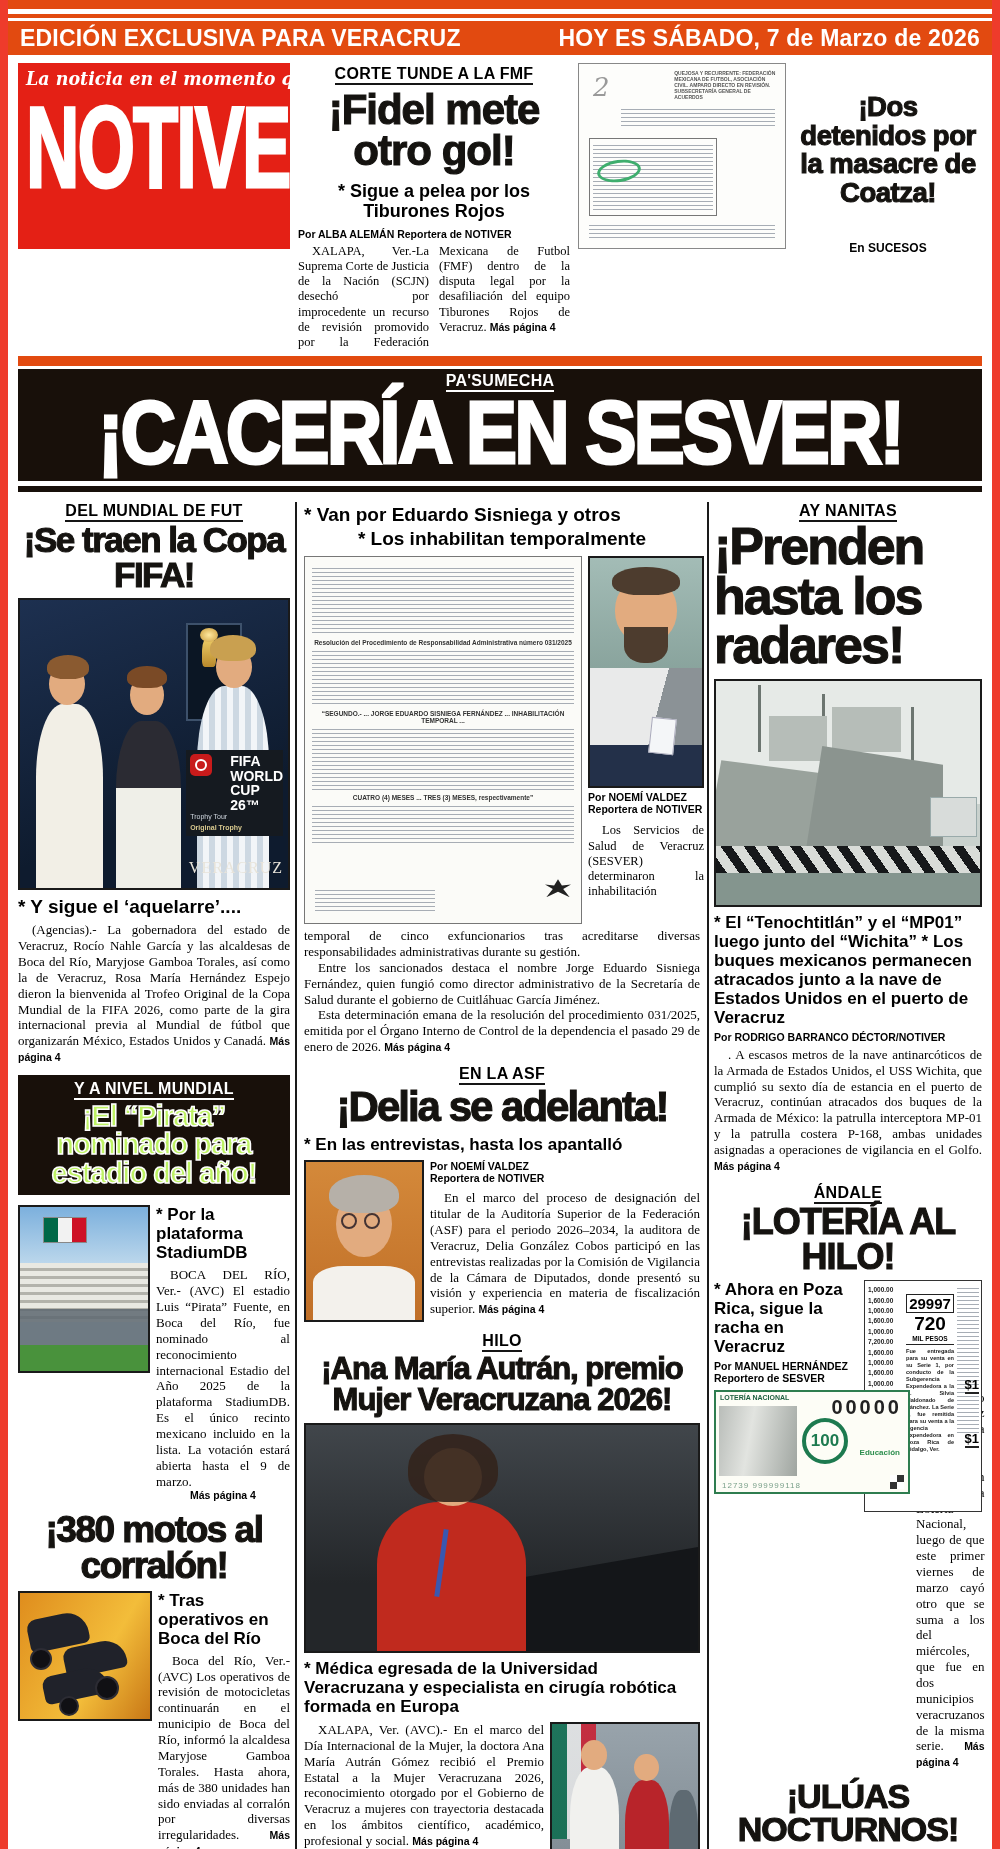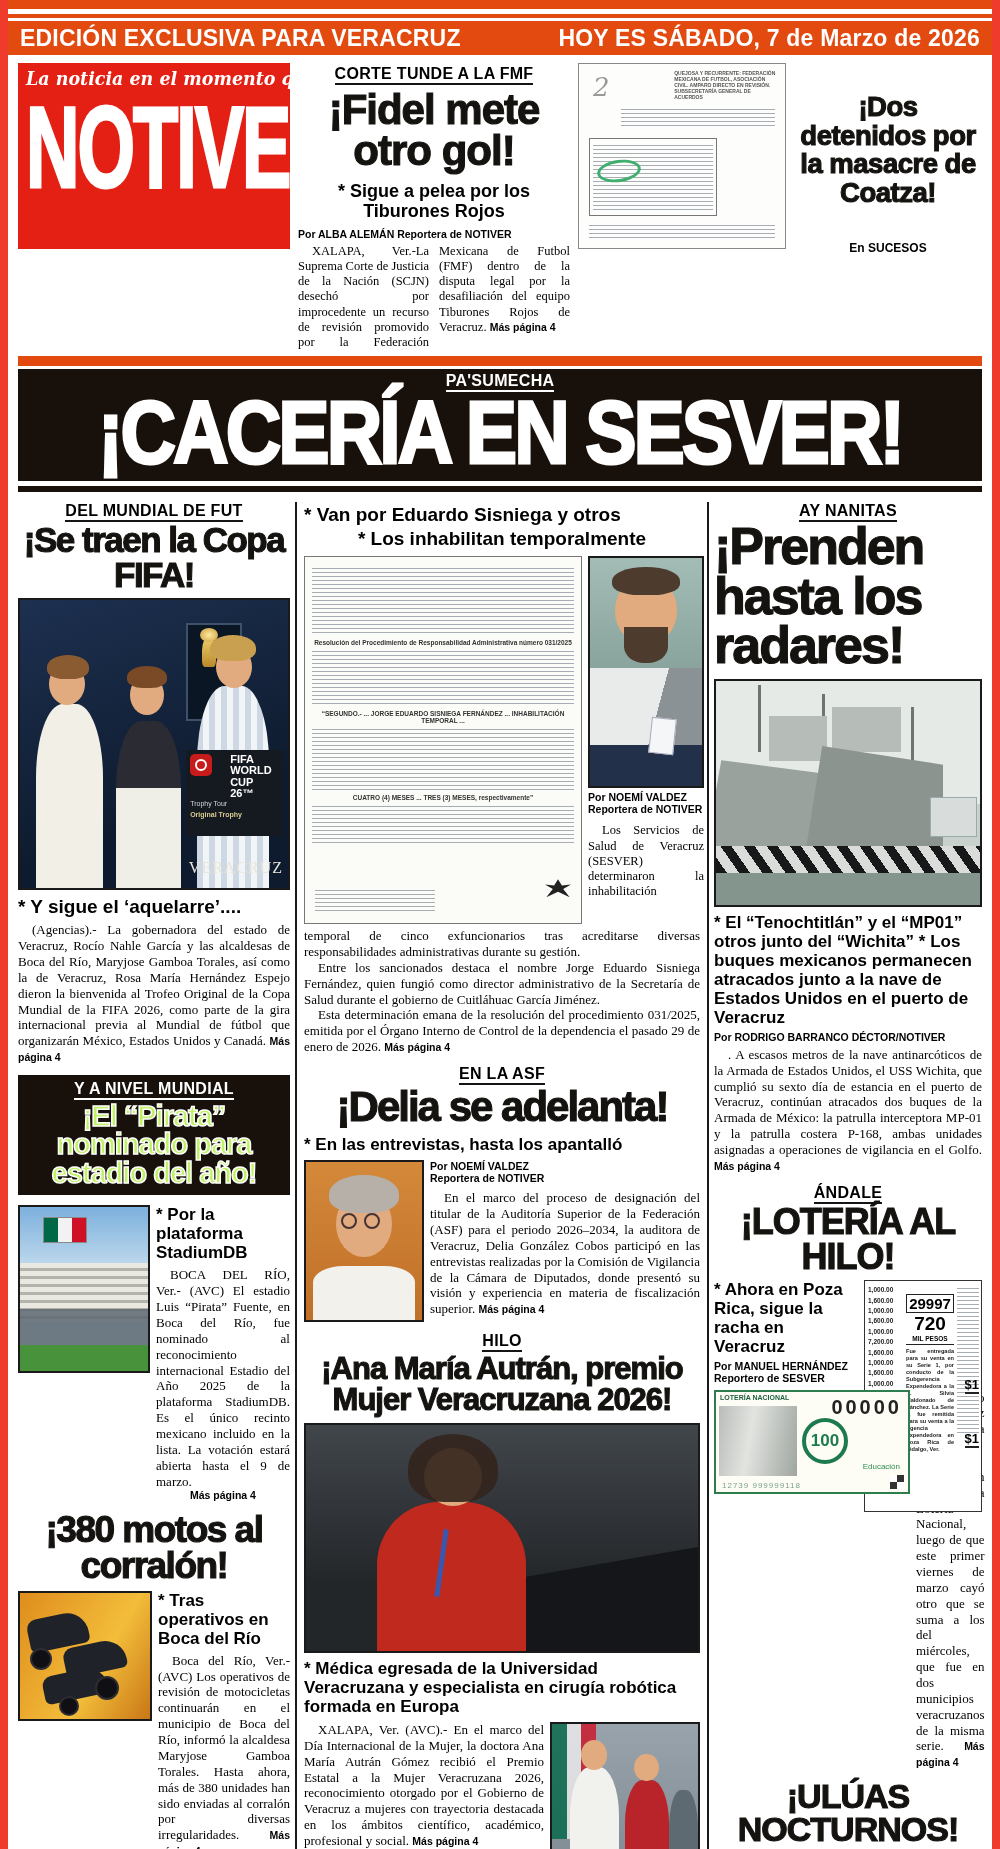--- a/index.html
+++ b/index.html
@@ -60,21 +60,21 @@
   .copa-ph { height:292px; background:linear-gradient(160deg,#1d3050,#0e1b2e 70%); }
   .fig { position:absolute; bottom:0; }
   .face { position:absolute; background:#e2ab7f; border-radius:50%; }
   .hair { position:absolute; border-radius:50% 50% 40% 40%; }
   .trophy-win { position:absolute; left:62%; top:8%; width:21%; height:34%; background:#0b1624; border:2px solid #3d516b; }
   .trophy { position:absolute; left:35%; top:10%; width:14px; height:30px; background:linear-gradient(#f0d06a,#b8892c); border-radius:45% 45% 20% 20%; }
   .trophy::before{content:""; position:absolute; left:-2px; top:-9px; width:18px; height:14px; border-radius:50%; background:radial-gradient(#ffe9a0,#c99a38);}
   .sign { position:absolute; right:2%; bottom:18%; width:36%; height:30%; background:#151a20; padding:4px; color:#fff; }
   .coke { width:22px; height:22px; background:#c81b1b; border-radius:5px; float:left; margin-right:4px; position:relative;}
   .coke::after{content:""; position:absolute; inset:5px; border:2px solid #fff; border-radius:50%;}
-  .sign .t1{font-weight:700; font-size:11px; line-height:1.05;margin-left:40px;}
+  .sign .t1{font-weight:700; font-size:14px; line-height:1.05;margin-left:40px;}
   .sign .t2{font-size:7px; color:#cfd6de;}
   .sign .t3{clear:both; padding-top:4px; font-size:7px; color:#d8c98f; font-weight:700;}
   .verz { position:absolute; right:4%; bottom:4%; width:33%; text-align:center; color:#e8e4da; font-family:"Liberation Serif",serif; font-size:16px; letter-spacing:1px; }
   .aquel { font-size:19px; margin:6px 0 5px; }
   .blackbox { background:#18100a; color:#fff; text-align:center; padding:5px 4px 8px; margin:8px 0 10px; }
   .blackbox .kick span{ border-color:#fff; }
   .blackbox .hl { color:#bef264; -webkit-text-stroke:1.5px #fff; font-size:29px; margin-top:4px; letter-spacing:-1px;}
   .stad-ph { width:132px; height:168px; flex:none; background:linear-gradient(#7cb0dd,#cfe3f0 45%, #cfe3f0); }
   .stad-flag{position:absolute; left:18%; top:6%; width:34%; height:16%; background:linear-gradient(90deg,#006847 0 33%,#f2f2f2 33% 66%,#ce1126 66%); border:1px solid #888;}
   .stad-stand{position:absolute; left:0; top:34%; width:100%; height:36%; background:repeating-linear-gradient(to bottom,#e9e9e2 0 5px,#b3b3ab 5px 8px);}
@@ -132,21 +132,21 @@
   .slip .mp { font-weight:700; font-size:6.5px; border-bottom:1px solid #222; padding-bottom:2px;}
   .slip .note { font-size:5.6px; text-align:justify; line-height:1.25; margin-top:3px; font-weight:700; color:#222;}
   .slip .rcol { position:absolute; right:2px; top:4px; width:22px; height:150px; }
   .slip .dollar { position:absolute; right:2px; font-weight:900; font-size:13px; border-bottom:2px solid #222;}
   .ticket { width:196px; height:104px; flex:none; border:2px solid #2e7d4f; background:#fdfdf6; position:relative; overflow:hidden;}
   .engr { position:absolute; left:3px; top:14px; width:78px; height:70px; background:linear-gradient(100deg,#b9bdb9,#e2e4e0 40%,#9fa5a0); }
   .ring100 { position:absolute; left:86px; top:26px; width:46px; height:46px; border:4px solid #1d7a4f; border-radius:50%;
              display:flex; align-items:center; justify-content:center; font-weight:900; color:#1d7a4f; font-size:17px; }
   .ticket .num { position:absolute; right:6px; top:4px; font-weight:900; font-size:20px; letter-spacing:3px; color:#222; }
   .ticket .brand { position:absolute; left:4px; top:2px; font-size:7px; font-weight:700; color:#1d5f3f;}
-  .ticket .edu { position:absolute; right:8px; top:70px; font-size:8px; color:#2e8f4f; font-weight:400;margin-left:40px;}
+  .ticket .edu { position:absolute; right:8px; top:56px; font-size:8px; color:#2e8f4f; font-weight:700;margin-left:40px;}
   .ticket .serial { position:absolute; left:6px; bottom:2px; font-size:8px; color:#7aa08a; letter-spacing:1px;}
   .qr { position:absolute; right:4px; bottom:3px; width:14px; height:14px; background:
         repeating-conic-gradient(#333 0 25%, #fff 0 50%); }
   .ulu-hl { font-size:34px; text-align:center; margin:2px 0 4px; letter-spacing:-1px; }
   .bus-ph { height:170px; background:#c4c9c6; }
   .canopy { position:absolute; left:-4%; top:0; width:108%; height:34%; background:linear-gradient(#efe9d4,#d9cfae); transform:skewY(-2deg); border-bottom:6px solid #b9ac86;}
   .clearfix::after{content:""; display:block; clear:both;}
 </style>
 </head>
 <body>
@@ -353,21 +353,21 @@
           <div class="mast" style="left:40%; top:6%; height:24%;"></div>
           <div class="mast" style="left:74%; top:12%; height:40%;"></div>
           <div class="sup1"></div>
           <div class="sup1" style="left:44%; top:12%; width:26%;"></div>
           <div class="hull1"></div>
           <div class="hull2"></div>
           <div class="smallboat"></div>
           <div class="dock"></div>
           <div class="water"></div>
         </div>
-        <div class="sub rad-sub">* El “Tenochtitlán” y el “MP01” otros junto del “Wichita” * Los buques mexicanos permanecen atracados junto a la nave de Estados Unidos en el puerto de Veracruz</div>
+        <div class="sub rad-sub">* El “Tenochtitlán” y el “MP01” luego junto del “Wichita” * Los buques mexicanos permanecen atracados junto a la nave de Estados Unidos en el puerto de Veracruz</div>
         <div class="byl" style="margin:4px 0;">Por RODRIGO BARRANCO DÉCTOR/NOTIVER</div>
         <div class="bod"><span class="ind"></span><span>. A escasos metros de la nave antinarcóticos de la Armada de Estados Unidos, el USS Wichita, que cumplió su sexto día de estancia en el puerto de Veracruz, continúan atracados dos buques de la Armada de México: la patrulla interceptora MP‑01 y la patrulla costera P‑168, ambas unidades asignadas a operaciones de vigilancia en el Golfo.</span> <b class="more">Más página 4</b></div>
       </div>
 
       <div class="art clearfix">
         <div class="kick"><span>ÁNDALE</span></div>
         <div class="hl lot-hl">¡LOTERÍA AL HILO!</div>
         <div class="ph slip" style="background:#fff;">
           <div class="amts">
             <div>1,000.00</div>

